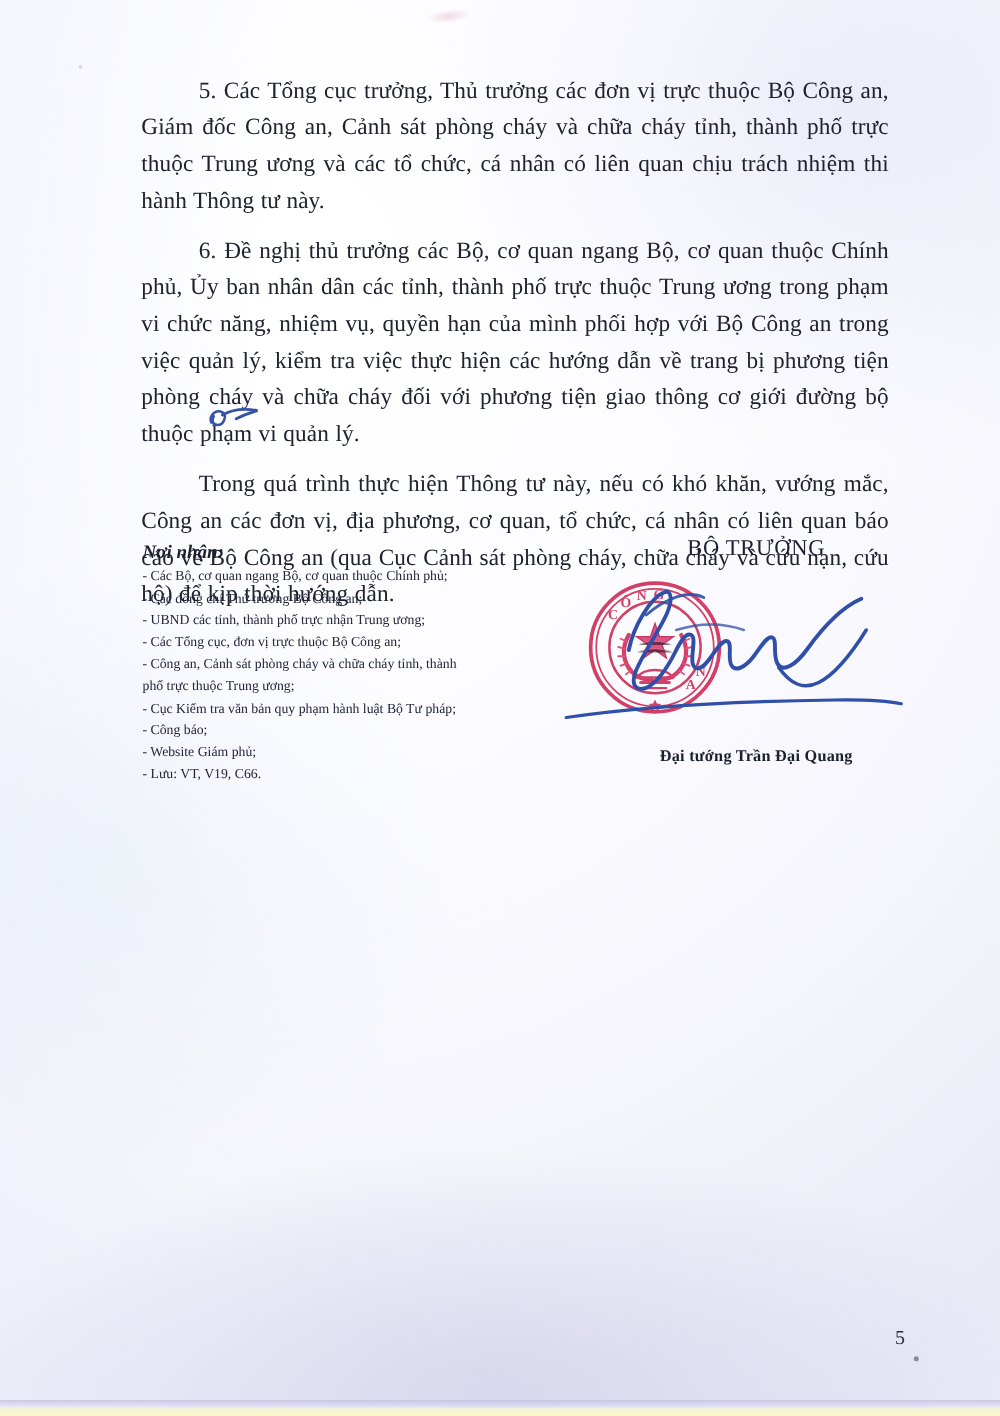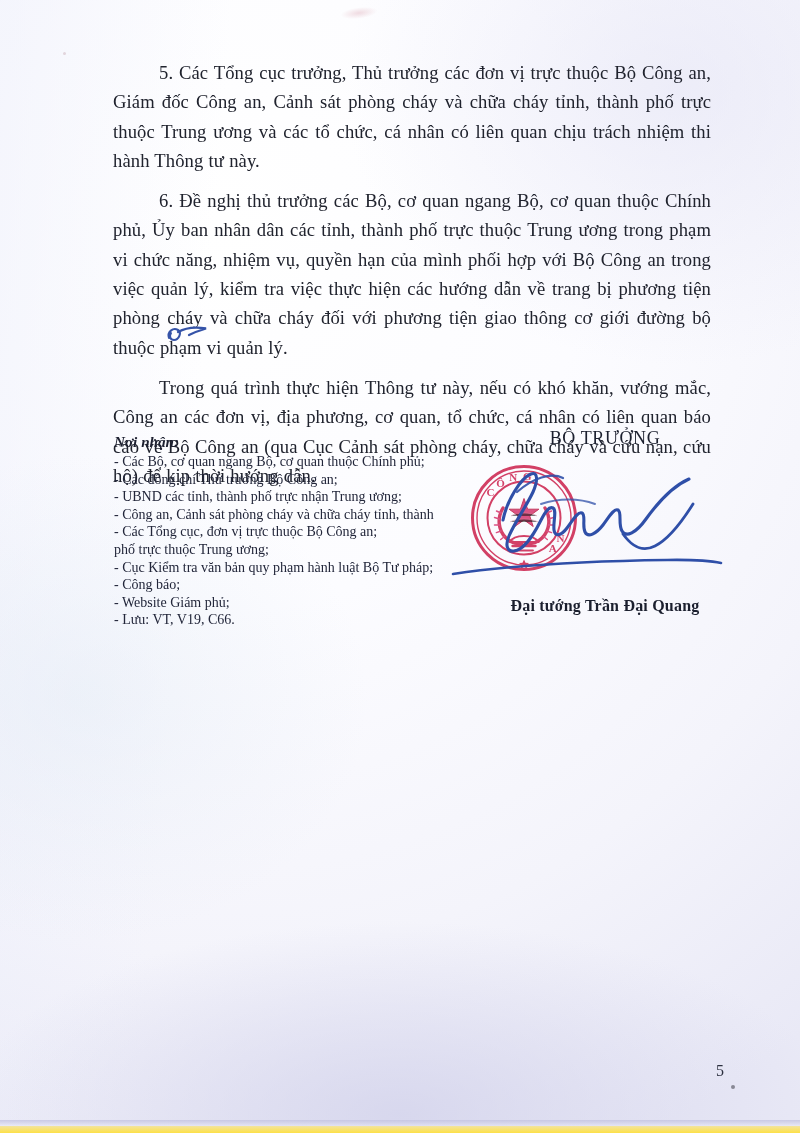--- a/index.html
+++ b/index.html
@@ -6,21 +6,21 @@
   html, body {
     margin: 0;
     padding: 0;
     background: #ffffff;
   }
   .page {
     position: relative;
     width: 800px;
     height: 1133px;
     overflow: hidden;
-    background: #fde047;
+    background: #fef9c3;
     font-family: "Liberation Serif", "DejaVu Serif", serif;
   }
   
   .scan-sheet {
     position: absolute;
     left: 0;
     top: 0;
     width: 800px;
     height: 1126px;
     background:
@@ -88,21 +88,21 @@
   }
   .recipients-title {
     font-weight: bold;
     font-style: italic;
     font-size: 15.2px;
     line-height: 19px;
     color: #1d2030;
     margin-bottom: 2px;
   }
   .recipient-line {
-    font-size: 14px;
+    font-size: 11px;
     line-height: 17.6px;
     color: #22263a;
     white-space: nowrap;
   }
   .recipient-line.wrapline { padding-left: 0; }
 
   .signature-block {
     position: absolute;
     left: 455px;
     top: 0;
@@ -115,21 +115,21 @@
     letter-spacing: .6px;
     color: #1b1f2e;
     line-height: 20px;
   }
   .sig-stage {
     position: relative;
     height: 150px;
   }
   .sig-name {
     font-weight: bold;
-    font-size: 16px;
+    font-size: 13px;
     color: #1b1f2e;
     letter-spacing: .2px;
     margin-top: -1px;
   }
 
   
   .seal {
     position: absolute;
     left: 15px;
     top: 16px;
@@ -221,22 +221,22 @@
     <path d="M13 10 C20 6, 30 4.5, 41 6.5 C36 8, 30 10, 24 13" fill="none" stroke="#3553a8" stroke-width="2.3" stroke-linecap="round"></path>
   </svg>
 
   <div class="footer-zone">
 
     <div class="recipients">
       <div class="recipients-title">Nơi nhận:</div>
       <div class="recipient-line">- Các Bộ, cơ quan ngang Bộ, cơ quan thuộc Chính phủ;</div>
       <div class="recipient-line">- Các đồng chí Thứ trưởng Bộ Công an;</div>
       <div class="recipient-line">- UBND các tỉnh, thành phố trực nhận Trung ương;</div>
+      <div class="recipient-line">- Các Tổng cục, đơn vị trực thuộc Bộ Công an;</div>
       <div class="recipient-line">- Công an, Cảnh sát phòng cháy và chữa cháy tỉnh, thành</div>
-      <div class="recipient-line">- Các Tổng cục, đơn vị trực thuộc Bộ Công an;</div>
       <div class="recipient-line wrapline">phố trực thuộc Trung ương;</div>
       <div class="recipient-line">- Cục Kiểm tra văn bản quy phạm hành luật Bộ Tư pháp;</div>
       <div class="recipient-line">- Công báo;</div>
       <div class="recipient-line">- Website Giám phủ;</div>
       <div class="recipient-line">- Lưu: VT, V19, C66.</div>
     </div>
 
     <div class="signature-block">
       <div class="sig-title">BỘ TRƯỞNG</div>
 

